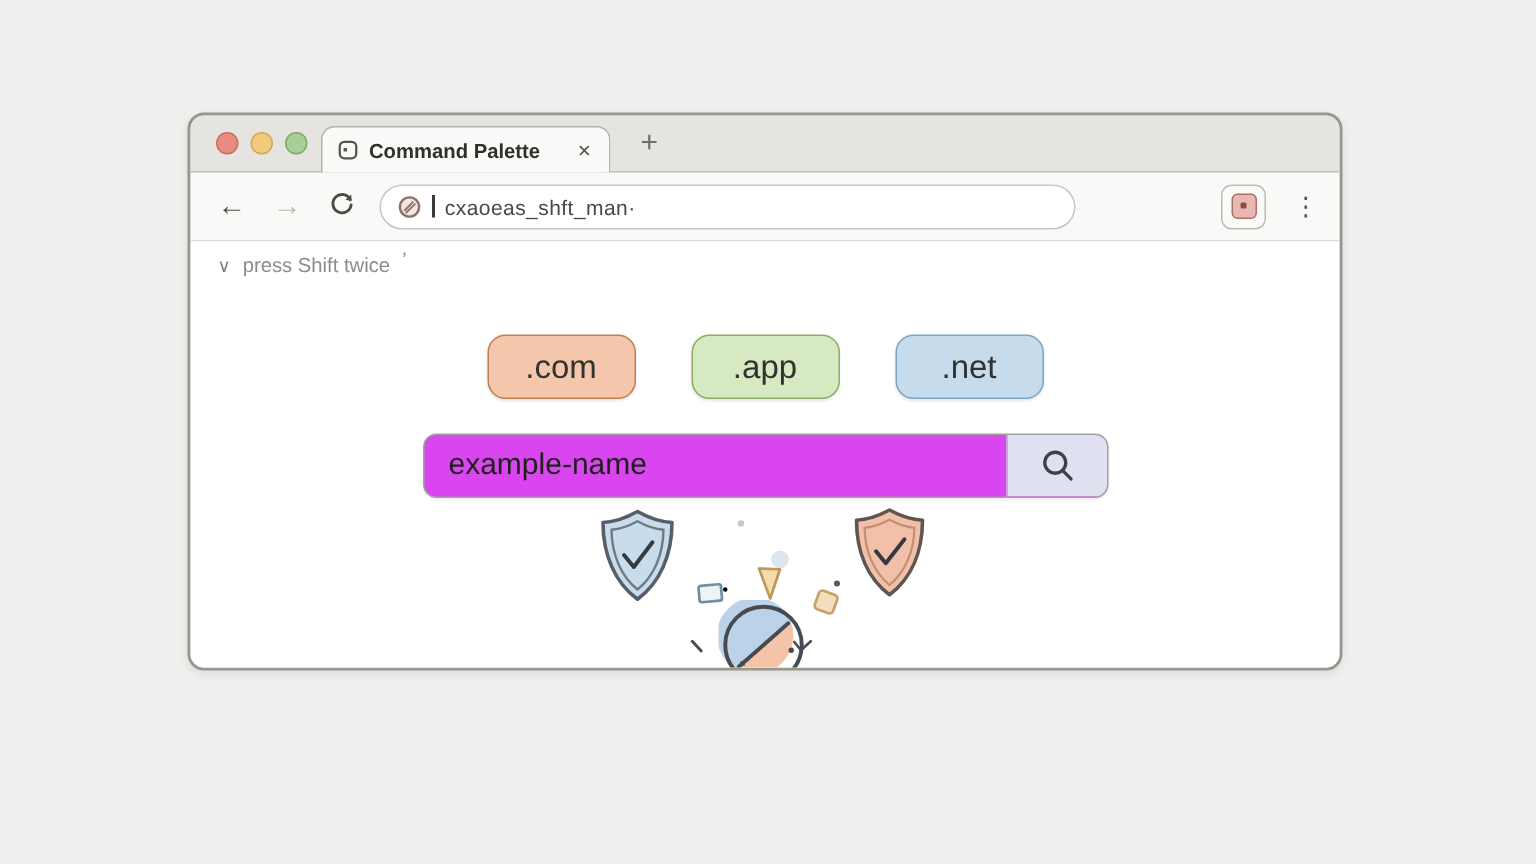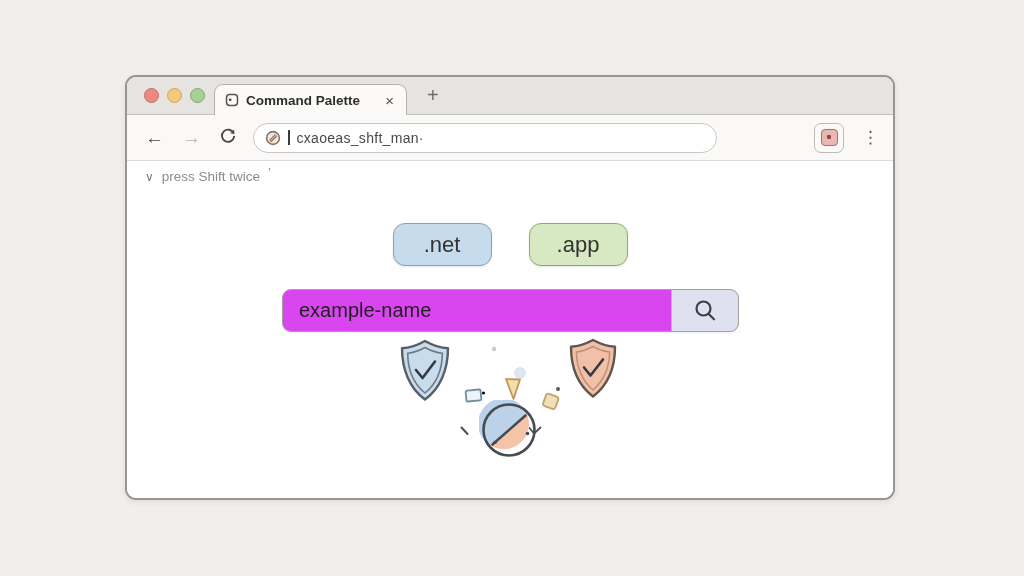--- a/index.html
+++ b/index.html
@@ -5,21 +5,21 @@
   * { box-sizing: border-box; margin: 0; padding: 0; }
   html, body { width: 1024px; height: 576px; overflow: hidden; }
   body {
     background: #f0efed;
     font-family: "Liberation Sans", sans-serif;
     position: relative;
   }
   
   .win {
     position: absolute; left: 125px; top: 75px;
-    width: 770px; height: 425px;
+    width: 770px; height: 372px;
     background: #ffffff;
     border: 2px solid #97968f;
     border-radius: 11px;
     box-shadow: 0 2px 6px rgba(0,0,0,0.08);
     overflow: hidden;
   }
   
   .tabstrip {
     position: relative; height: 38px;
     background: #e5e4e1;
@@ -178,22 +178,23 @@
 
   <div class="content">
 
     <div class="hint">
       <span class="chev">∨</span>
       <span>press Shift twice</span>
       <span class="tickmark">’</span>
     </div>
 
     <div class="pills">
+      <div class="pill com">.com</div>
+      <div class="pill app">.app</div>
       <div class="pill net">.net</div>
-      <div class="pill app">.app</div>
     </div>
 
     <div class="searchbar">
       <input class="search-input" type="text" value="example-name" style="">
       <div class="search-btn">
         <svg width="26" height="26" viewBox="0 0 26 26">
           <circle cx="11.5" cy="10.5" r="7" fill="none" stroke="#3d4146" stroke-width="2.2"></circle>
           <line x1="16.7" y1="15.9" x2="22" y2="21.3" stroke="#3d4146" stroke-width="2.2" stroke-linecap="round"></line>
         </svg>
       </div>

